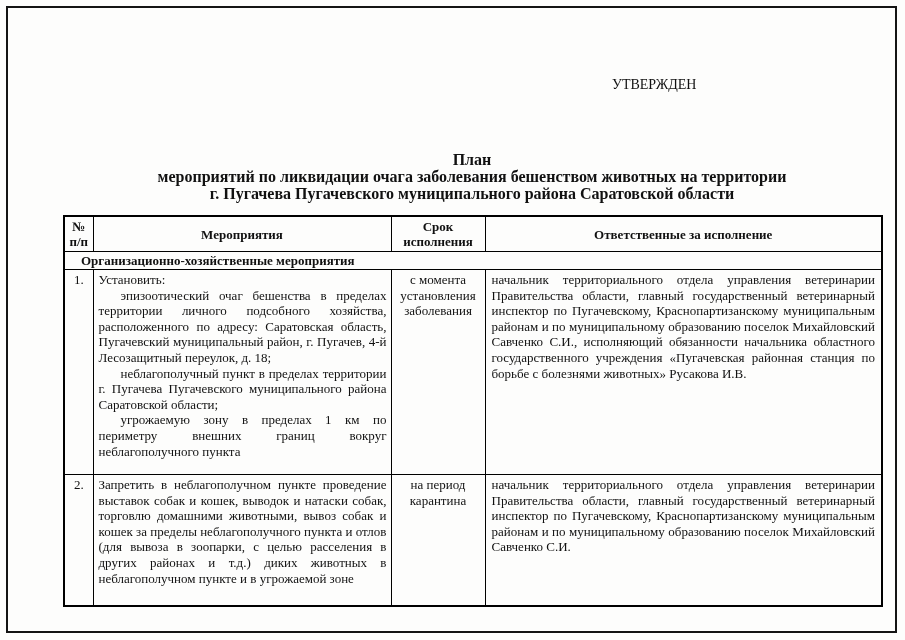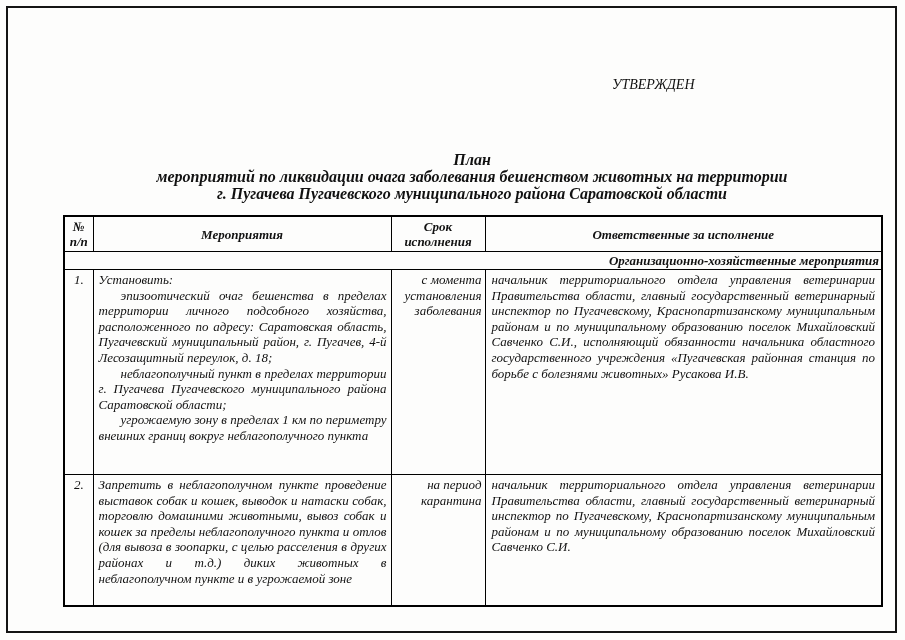--- a/index.html
+++ b/index.html
@@ -7,21 +7,20 @@
     width: 905px; height: 640px;
     background: #ffffff;
     font-family: "Liberation Serif", serif;
     color: #111;
   }
   .page {
     position: relative;
     width: 905px; height: 640px;
     background: #fdfdfc;
     overflow: hidden;
-    font-style: italic;
   }
   .frame {
     position: absolute;
     left: 6px; top: 6px;
     width: 887px; height: 623px;
     border: 2px solid #141414;
     pointer-events: none;
   }
   .approval {
     position: absolute;
@@ -55,39 +54,39 @@
   }
   .plan th {
     font-weight: bold;
     text-align: center;
     vertical-align: middle;
     line-height: 15px;
     padding: 2px 2px;
   }
   .prewrap { white-space: pre-line; }
   td.section-cell {
-    text-align: right;
+    text-align: left;
     font-weight: bold;
-    padding: 1px 2px;
+    padding: 1px 16px;
     line-height: 15px;
   }
   td.num-cell {
     text-align: center;
     padding-top: 2px;
     line-height: 15.6px;
   }
   td.measures-cell {
     text-align: justify;
     line-height: 15.6px;
     padding: 2px 4px 2px 5px;
   }
   td.measures-cell p { margin: 0; }
   td.measures-cell p.indent { text-indent: 22px; }
   td.term-cell {
-    text-align: right;
+    text-align: center;
     line-height: 15.6px;
     padding: 2px 3px;
   }
   td.resp-cell {
     text-align: justify;
     line-height: 15.6px;
     padding: 2px 6px 2px 6px;
     margin-top: 28px;
   }
   tr.row-1 td { height: 200px; }

